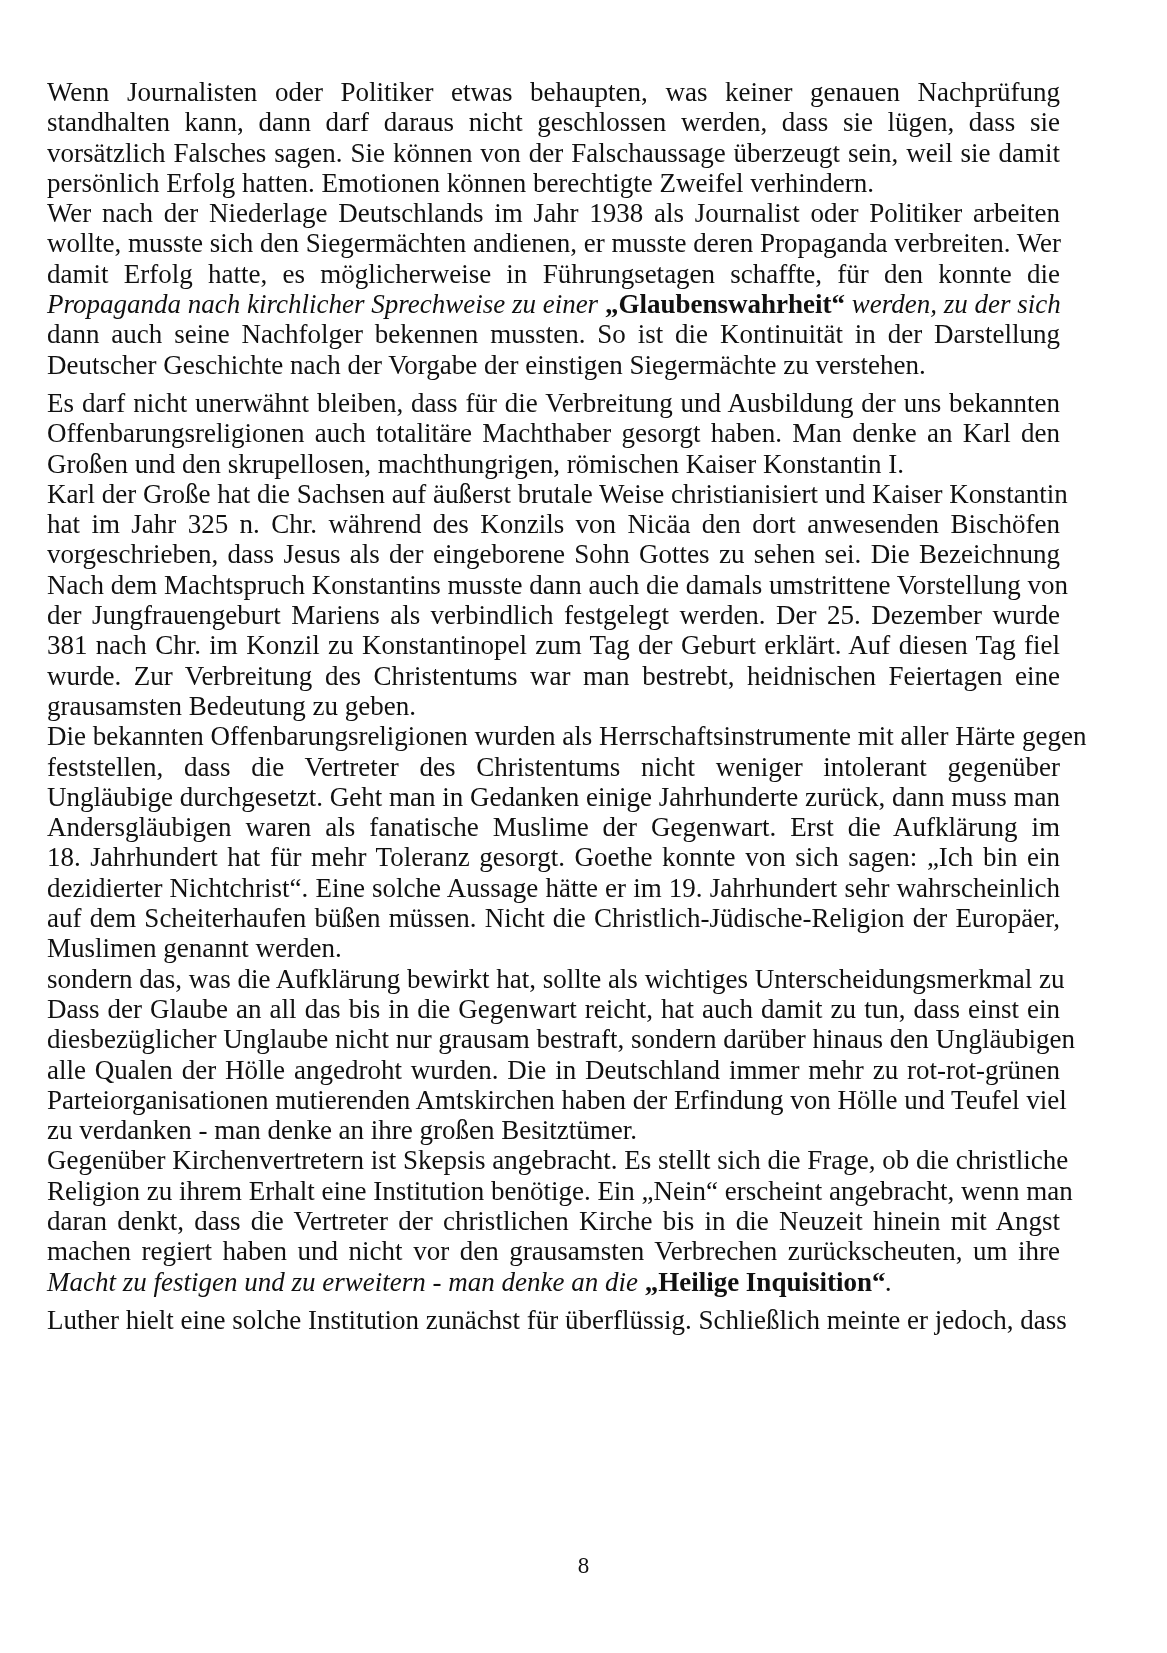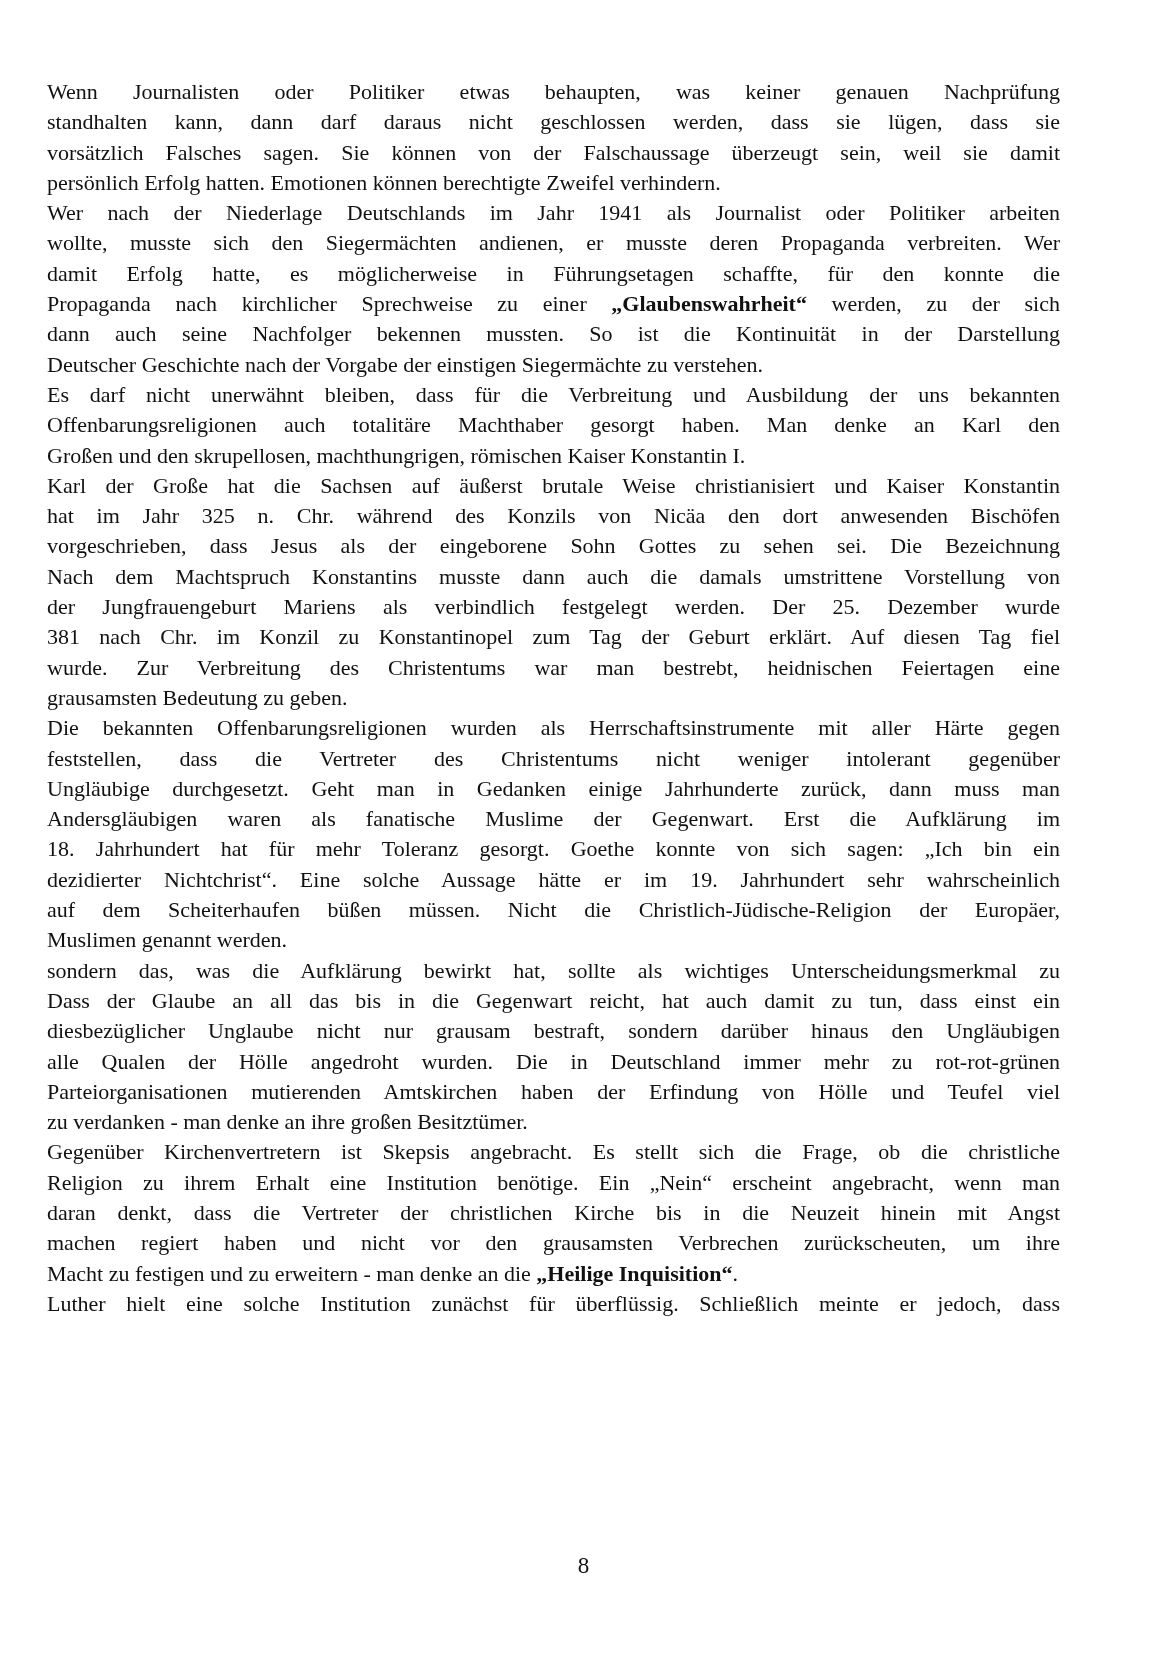--- a/index.html
+++ b/index.html
@@ -3,30 +3,30 @@
   <meta charset="utf-8">
   <style>
     html, body { margin: 0; padding: 0; background: #ffffff; }
     body { width: 1167px; height: 1653px; position: relative; overflow: hidden; }
     .page {
       position: absolute;
       left: 47px;
       top: 77px;
       width: 1013px;
       font-family: "Liberation Serif", "DejaVu Serif", serif;
-      font-size: 22px;
+      font-size: 27px;
       line-height: 30.3px;
       color: #111111;
       text-align: justify;
     }
     .para { margin: 0; }
-    .para.gap { }
+    .para.gap { margin-top: 8px; }
     .line { display: block; text-align: justify; text-align-last: justify; white-space: nowrap; height: 30.3px; }
     .line.last { text-align-last: left; }
-    .line span { white-space: pre; }
+    .line span { white-space: pre; font-style: italic; }
     b { font-weight: bold; }
     .page-number {
       position: absolute;
       left: 0; right: 0;
       top: 1553px;
       text-align: center;
       font-family: "Liberation Serif", "DejaVu Serif", serif;
       font-size: 23px;
       color: #111111;
     }
@@ -37,21 +37,21 @@
 <div class="page">
 
   <div class="para">
     <span class="line">Wenn Journalisten oder Politiker etwas behaupten, was keiner genauen Nachprüfung</span>
     <span class="line">standhalten kann, dann darf daraus nicht geschlossen werden, dass sie lügen, dass sie</span>
     <span class="line">vorsätzlich Falsches sagen. Sie können von der Falschaussage überzeugt sein, weil sie damit</span>
     <span class="line last">persönlich Erfolg hatten. Emotionen können berechtigte Zweifel verhindern.</span>
   </div>
 
   <div class="para">
-    <span class="line">Wer nach der Niederlage Deutschlands im Jahr 1941 als Journalist oder Politiker arbeiten</span>
+    <span class="line">Wer nach der Niederlage Deutschlands im Jahr 1938 als Journalist oder Politiker arbeiten</span>
     <span class="line">wollte, musste sich den Siegermächten andienen, er musste deren Propaganda verbreiten. Wer</span>
     <span class="line">damit Erfolg hatte, es möglicherweise in Führungsetagen schaffte, für den konnte die</span>
     <span class="line"><span>Propaganda nach kirchlicher Sprechweise zu einer </span><b>„Glaubenswahrheit“</b><span> werden, zu der sich</span></span>
     <span class="line">dann auch seine Nachfolger bekennen mussten. So ist die Kontinuität in der Darstellung</span>
     <span class="line last">Deutscher Geschichte nach der Vorgabe der einstigen Siegermächte zu verstehen.</span>
   </div>
 
   <div class="para gap">
     <span class="line">Es darf nicht unerwähnt bleiben, dass für die Verbreitung und Ausbildung der uns bekannten</span>
     <span class="line">Offenbarungsreligionen auch totalitäre Machthaber gesorgt haben. Man denke an Karl den</span>

